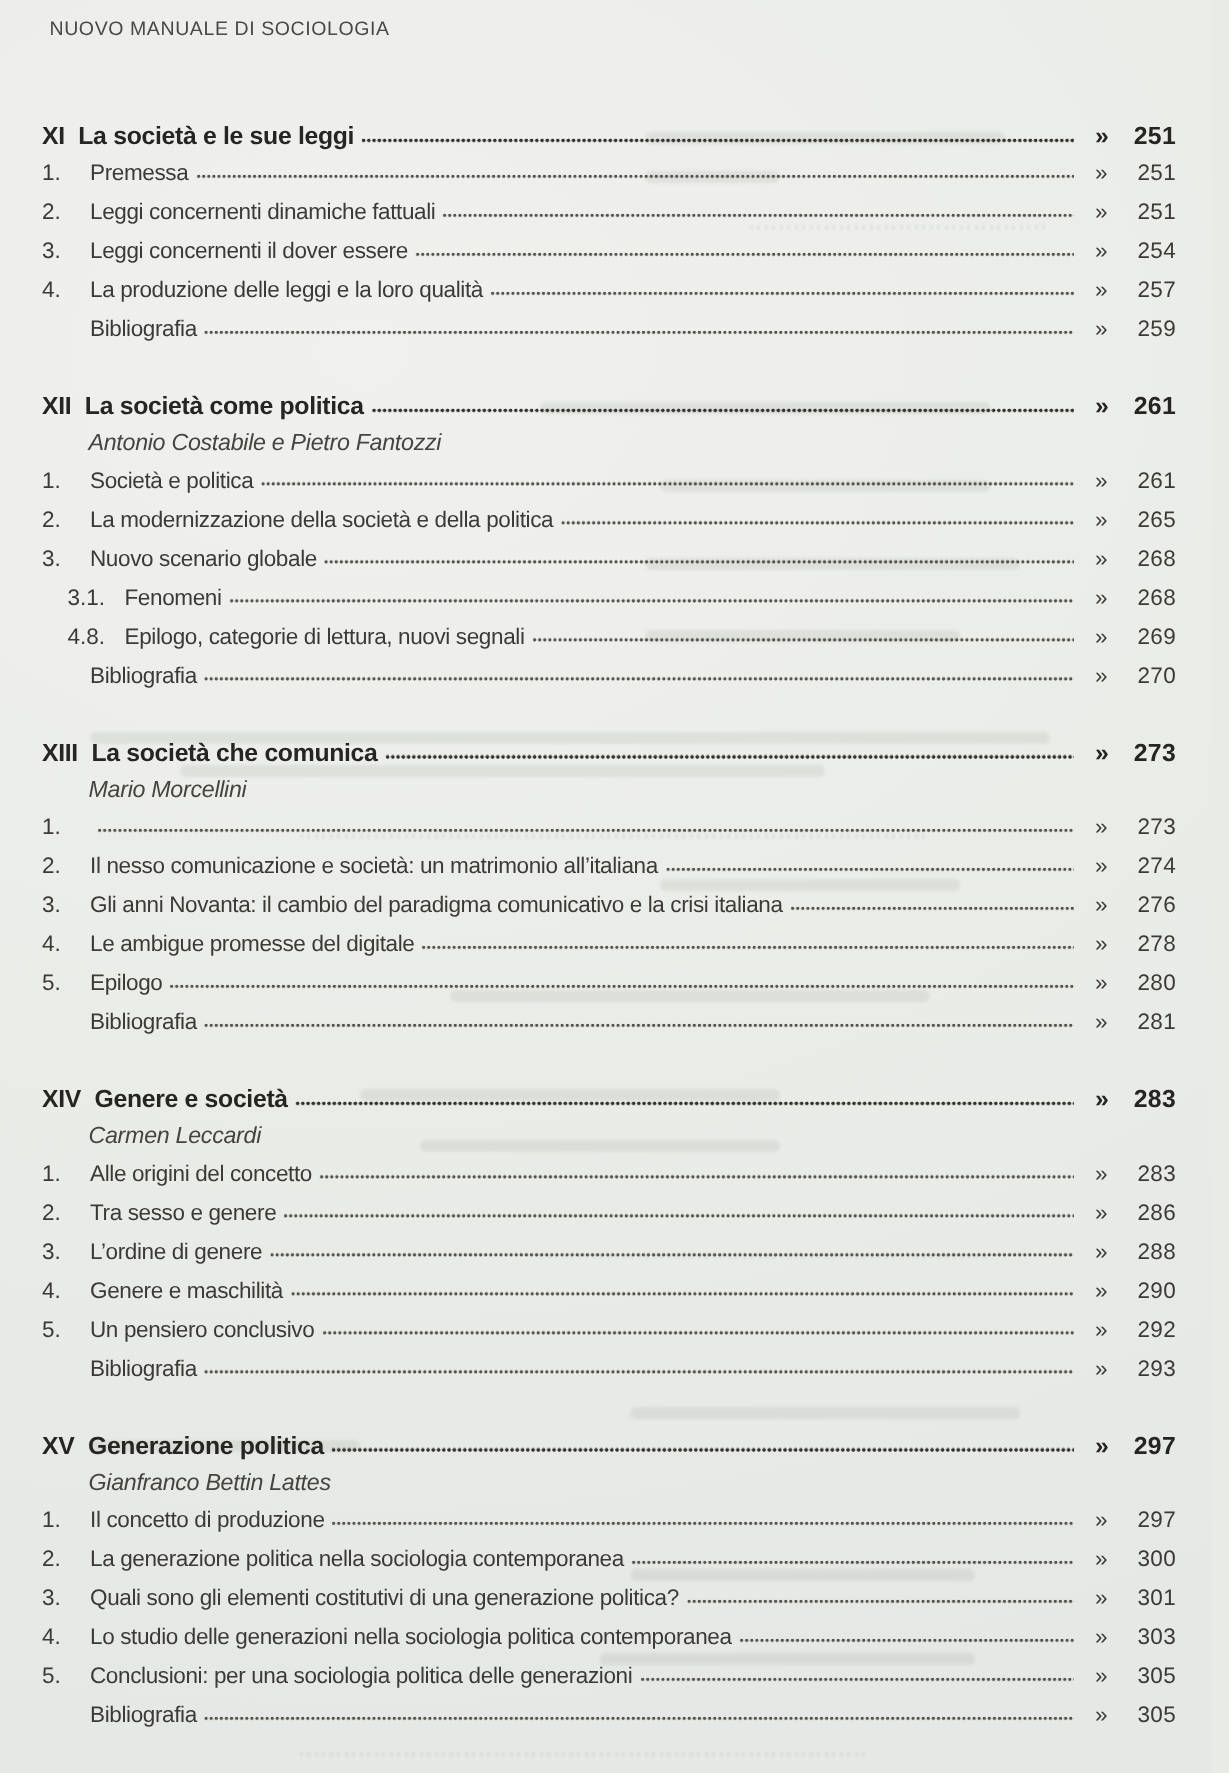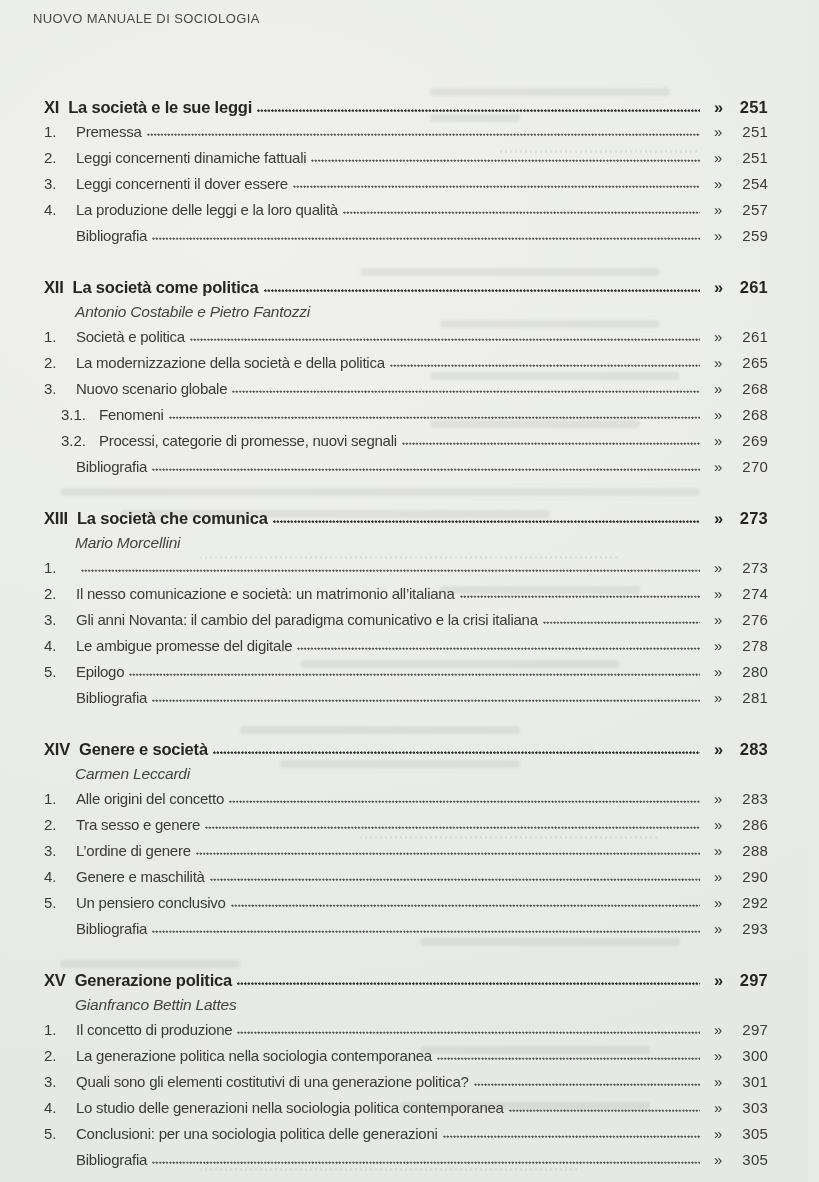--- a/index.html
+++ b/index.html
@@ -49,21 +49,21 @@
     color: #484845;
   }
 
   main.toc {
     position: absolute;
     top: 82px;
     left: 28px;
     right: 24px;
   }
 
-  section.chapter { margin: 16px; }
+  section.chapter { margin: 0; }
   section.chapter + section.chapter { margin-top: 25px; }
 
   .row {
     display: flex;
     align-items: baseline;
     height: 26px;
     white-space: nowrap;
   }
   .chapter-row { height: 25px; }
   .author-row { height: 25px; }
@@ -258,22 +258,22 @@
 
   <div class="row entry-row sub">
     <span class="enum">3.1.</span>
     <span class="etitle">Fenomeni</span>
     <span class="leader"></span>
     <span class="guill">»</span>
     <span class="pagenum">268</span>
   </div>
 
   <div class="row entry-row sub">
-    <span class="enum">3.2.</span>
-    <span class="etitle">Processi, categorie di promesse, nuovi segnali</span>
+    <span class="enum">4.8.</span>
+    <span class="etitle">Epilogo, categorie di lettura, nuovi segnali</span>
     <span class="leader"></span>
     <span class="guill">»</span>
     <span class="pagenum">269</span>
   </div>
 
   <div class="row entry-row">
     <span class="enum"></span>
     <span class="etitle">Bibliografia</span>
     <span class="leader"></span>
     <span class="guill">»</span>

